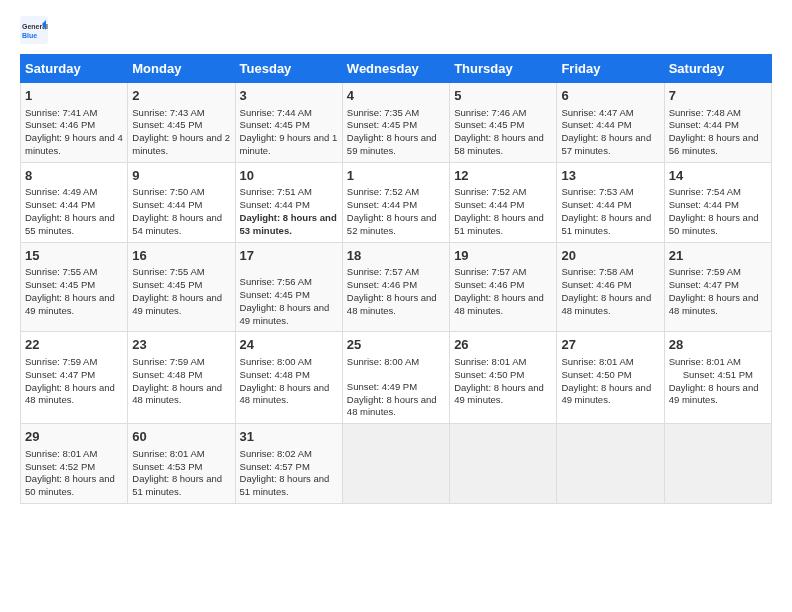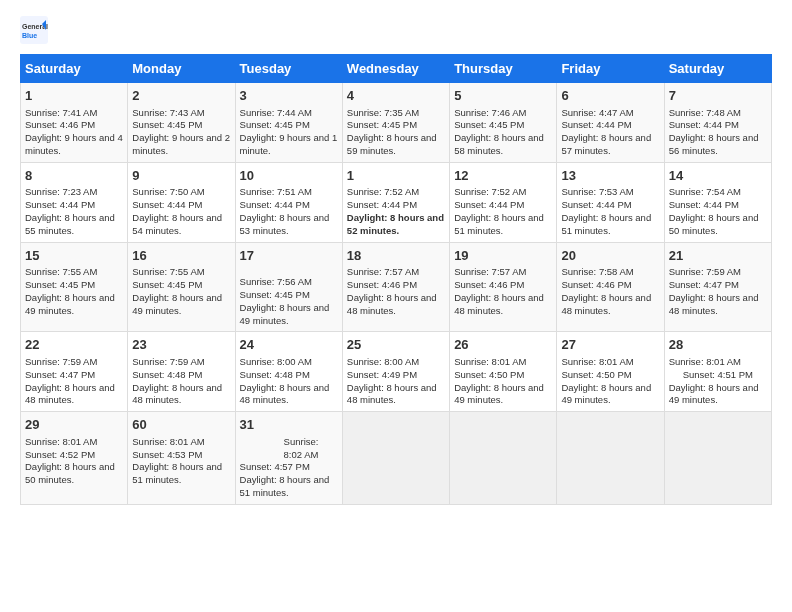--- a/index.html
+++ b/index.html
@@ -166,41 +166,41 @@
           <td>
             <span class="day-num">7</span>
             <span style="display: block;">Sunrise: 7:48 AM</span>
             <span style="display: block;">Sunset: 4:44 PM</span>
             <span style="display: block;">Daylight: 8 hours and 56 minutes.</span>
           </td>
         </tr>
         <tr>
           <td>
             <span class="day-num">8</span>
-            <span style="display: block;">Sunrise: 7:23 AM</span>
+            <span style="display: block;">Sunrise: 4:49 AM</span>
             <span style="display: block;">Sunset: 4:44 PM</span>
             <span style="display: block;">Daylight: 8 hours and 55 minutes.</span>
           </td>
           <td>
             <span class="day-num">9</span>
             <span style="display: block;">Sunrise: 7:50 AM</span>
             <span style="display: block;">Sunset: 4:44 PM</span>
             <span style="display: block;">Daylight: 8 hours and 54 minutes.</span>
           </td>
           <td>
             <span class="day-num">10</span>
             <span style="display: block;">Sunrise: 7:51 AM</span>
             <span style="display: block;">Sunset: 4:44 PM</span>
-            <span style="display: block;">Daylight: 8 hours and 53 minutes.</span>
+            <span style="display: block; font-weight: bold;">Daylight: 8 hours and 53 minutes.</span>
           </td>
           <td>
             <span class="day-num">1</span>
             <span style="display: block;">Sunrise: 7:52 AM</span>
             <span style="display: block;">Sunset: 4:44 PM</span>
-            <span style="display: block; font-weight: bold;">Daylight: 8 hours and 52 minutes.</span>
+            <span style="display: block;">Daylight: 8 hours and 52 minutes.</span>
           </td>
           <td>
             <span class="day-num">12</span>
             <span style="display: block;">Sunrise: 7:52 AM</span>
             <span style="display: block;">Sunset: 4:44 PM</span>
             <span style="display: block;">Daylight: 8 hours and 51 minutes.</span>
           </td>
           <td>
             <span class="day-num">13</span>
             <span style="display: block;">Sunrise: 7:53 AM</span>
@@ -273,21 +273,21 @@
           </td>
           <td>
             <span class="day-num">24</span>
             <span style="display: block;">Sunrise: 8:00 AM</span>
             <span style="display: block;">Sunset: 4:48 PM</span>
             <span style="display: block;">Daylight: 8 hours and 48 minutes.</span>
           </td>
           <td>
             <span class="day-num">25</span>
             <span style="display: block;">Sunrise: 8:00 AM</span>
-            <span style="display: block;">Sunset: 4:49 PM</span>
+            <span style="display: block; margin-top: 12px;">Sunset: 4:49 PM</span>
             <span style="display: block;">Daylight: 8 hours and 48 minutes.</span>
           </td>
           <td>
             <span class="day-num">26</span>
             <span style="display: block;">Sunrise: 8:01 AM</span>
             <span style="display: block;">Sunset: 4:50 PM</span>
             <span style="display: block;">Daylight: 8 hours and 49 minutes.</span>
           </td>
           <td>
             <span class="day-num">27</span>
@@ -310,21 +310,21 @@
             <span style="display: block;">Daylight: 8 hours and 50 minutes.</span>
           </td>
           <td>
             <span class="day-num">60</span>
             <span style="display: block;">Sunrise: 8:01 AM</span>
             <span style="display: block;">Sunset: 4:53 PM</span>
             <span style="display: block;">Daylight: 8 hours and 51 minutes.</span>
           </td>
           <td>
             <span class="day-num">31</span>
-            <span style="display: block; margin-left: 44px;">Sunrise: 8:02 AM</span>
+            <span style="display: block;">Sunrise: 8:02 AM</span>
             <span style="display: block;">Sunset: 4:57 PM</span>
             <span style="display: block;">Daylight: 8 hours and 51 minutes.</span>
           </td>
           <td class="empty-cell"></td>
           <td class="empty-cell"></td>
           <td class="empty-cell"></td>
           <td class="empty-cell"></td>
         </tr>
       </tbody>
   </table>

